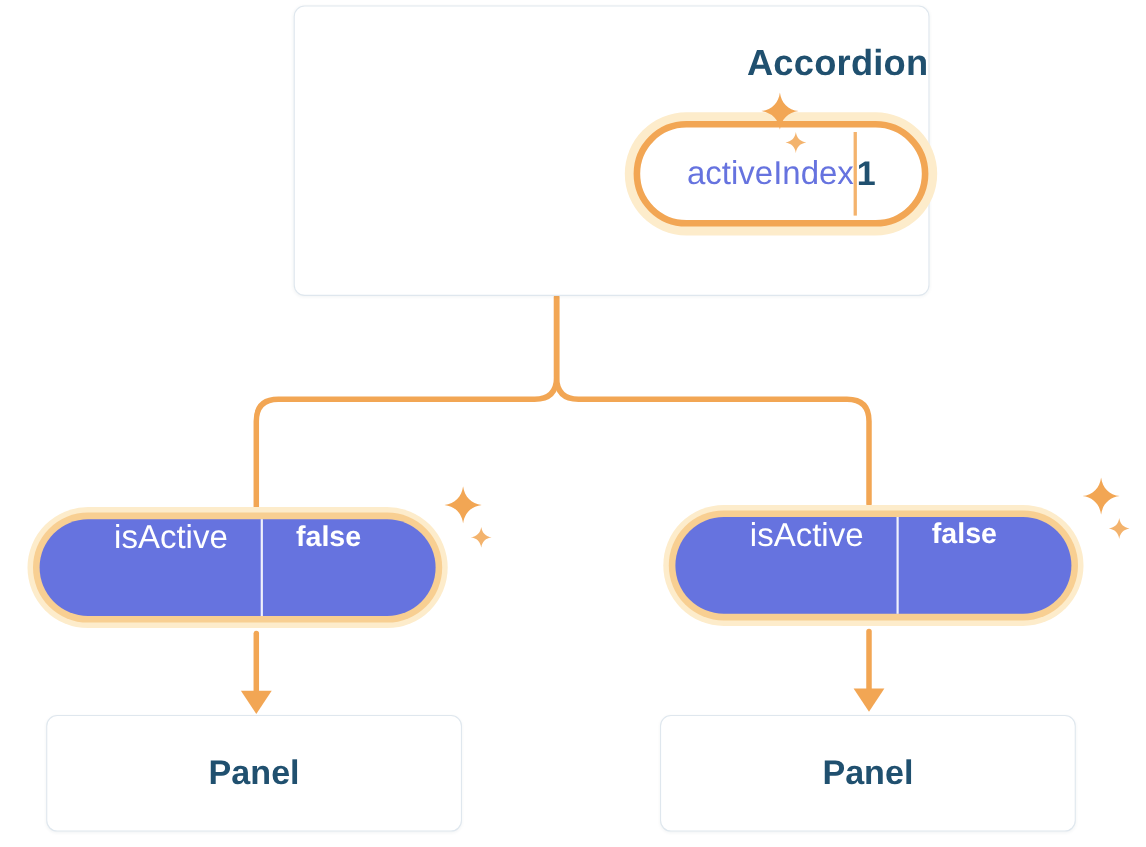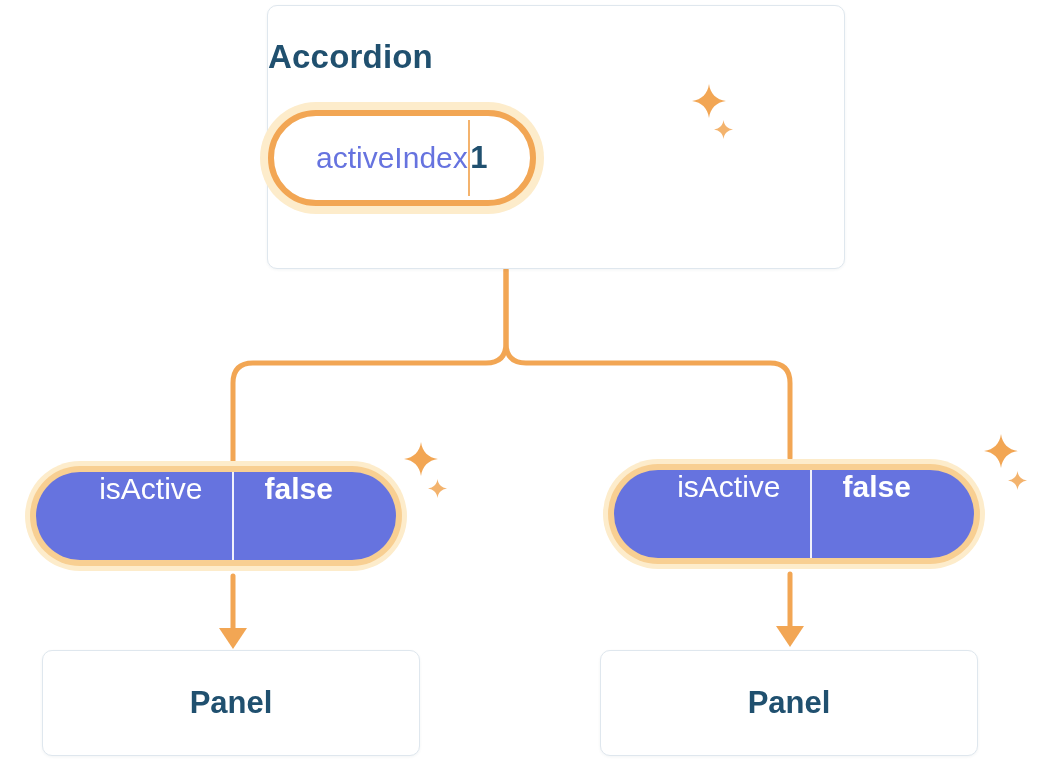--- a/index.html
+++ b/index.html
@@ -19,21 +19,21 @@
   .card {
     position: absolute;
     background: #ffffff;
     border: 1.5px solid var(--card-border, #dfe7ee);
     border-radius: 10px;
     box-shadow: 0 1px 3px rgba(30, 60, 90, 0.06);
   }
   .accordion-card {
     left: 267px; top: 5px;
     width: 578px; height: 264px;
-    display: flex; flex-direction: column; align-items: flex-start;
+    display: flex; flex-direction: column; align-items: flex-end;
     padding-top: 32px;
   }
   .card-title {
     font-size: 33px;
     font-weight: 600;
     color: var(--navy, #20506f);
     letter-spacing: 0.2px;
   }
   .panel-card {
     display: flex; align-items: center; justify-content: center;
@@ -78,21 +78,21 @@
     box-shadow: 0 0 0 6px var(--halo-strong, #f8cf92),
                 0 0 0 11px var(--halo, #fdeccb);
   }
   .prop-pill.left  { left: 36px;  top: 472px; width: 360px; }
   .prop-pill.right { left: 614px; top: 470px; width: 360px; }
   .prop-divider {
     width: 2px; align-self: stretch;
     background: rgba(255, 255, 255, 0.9);
   }
   .prop-name  { font-size: 30px; }
-  .prop-value { font-size: 30px; font-weight: 700; }
+  .prop-value { font-size: 26px; font-weight: 700; }
 
   
   svg.wires {
     position: absolute; inset: 0;
     width: 100%; height: 100%;
     pointer-events: none;
   }
   .wires .line {
     fill: none;
     stroke: var(--orange, #f2a654);

